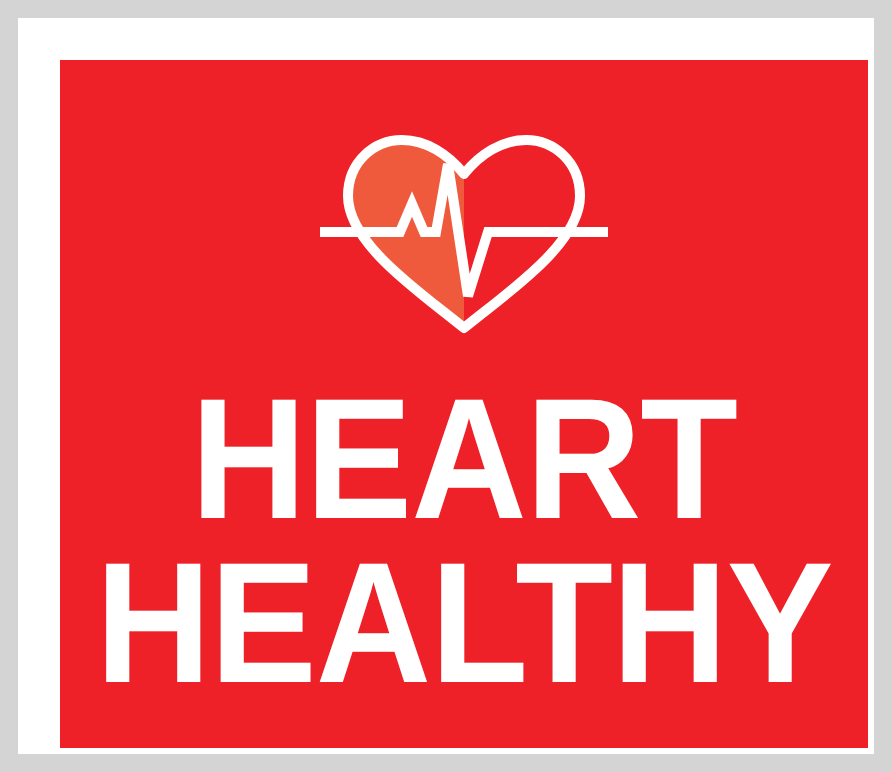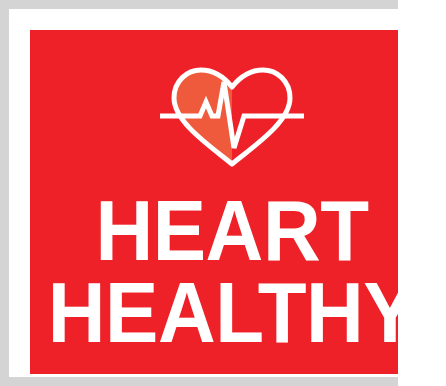--- a/index.html
+++ b/index.html
@@ -7,21 +7,21 @@
     margin: 0;
     padding: 0;
     background: #ffffff;
   }
   body {
     font-family: "Liberation Sans", sans-serif;
   }
 
   .badge-root {
     position: relative;
-    width: 398px;
+    width: 446px;
     height: 386px;
     box-sizing: border-box;
     background: #d4d4d4;   
     overflow: hidden;
   }
 
   
   .badge-frame {
     position: absolute;
     left: 9px;

